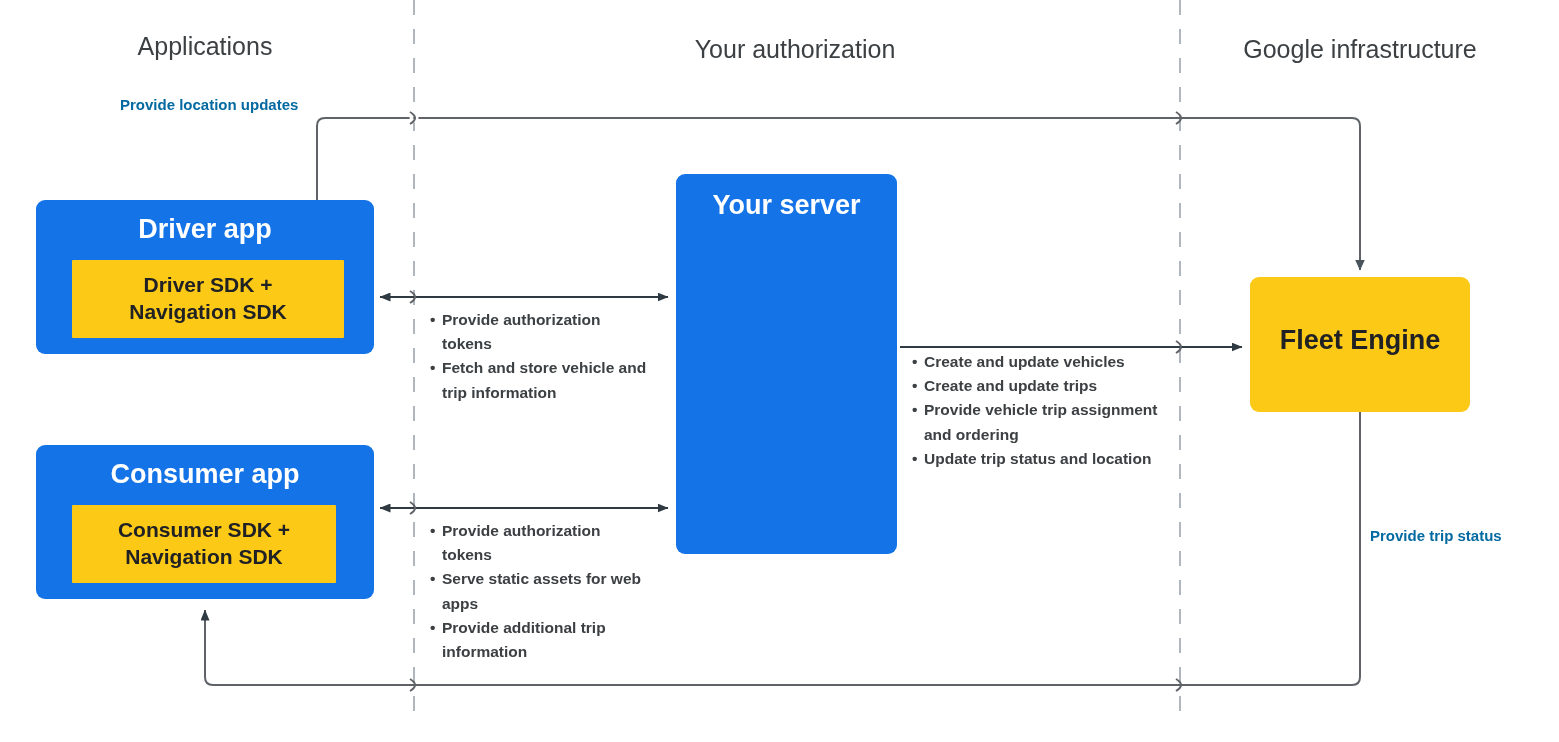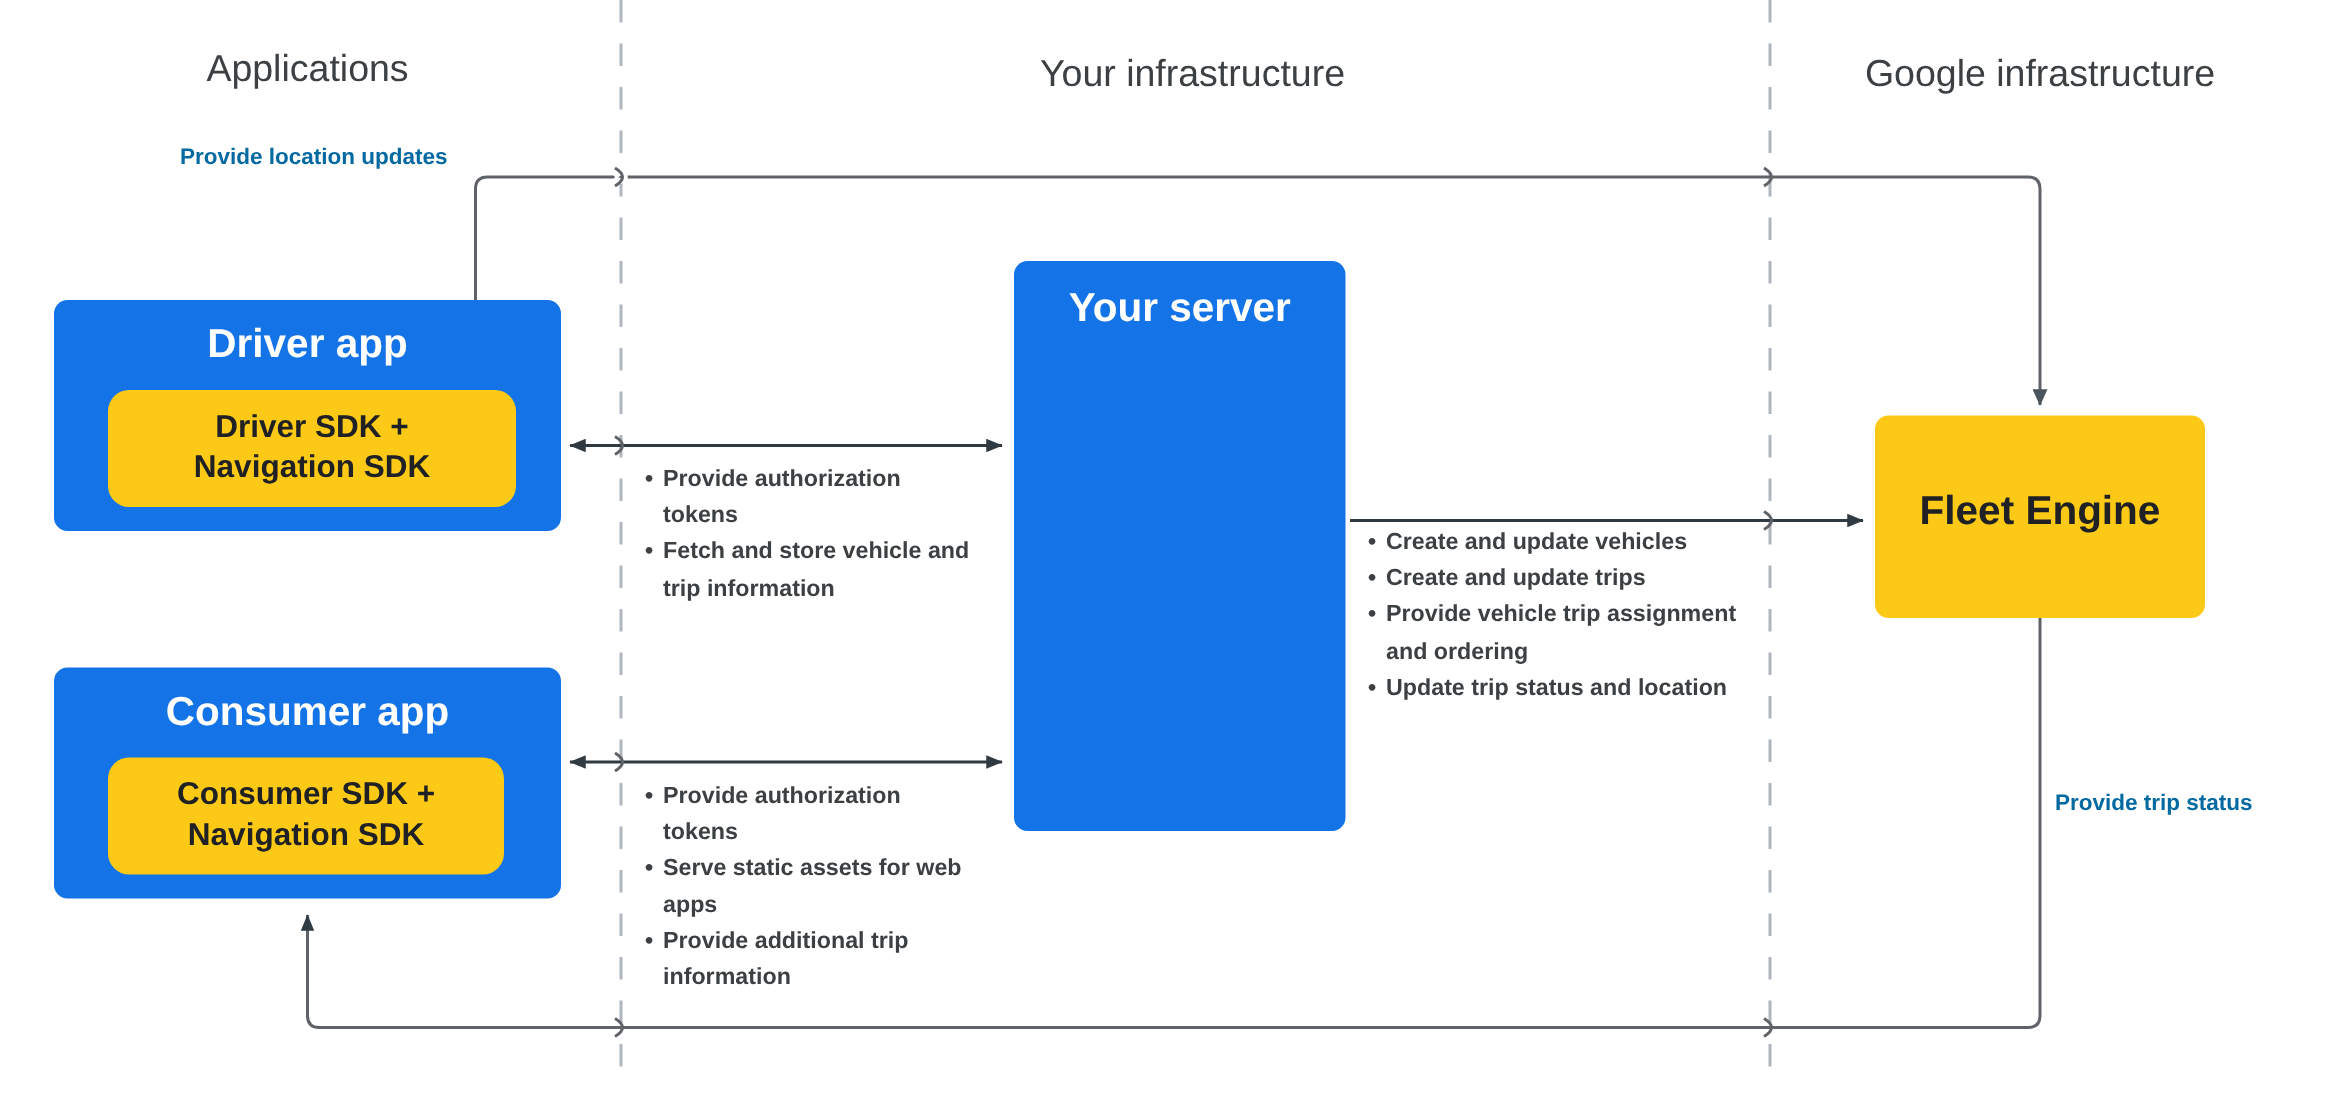--- a/index.html
+++ b/index.html
@@ -53,21 +53,21 @@
     position: absolute;
     left: 0;
     right: 0;
     color: #ffffff;
     font-size: 27px;
     line-height: 1;
   }
   .sdk-box {
     position: absolute;
     background: #fcc917;
-    border-radius: 14px;
+    border-radius: 1px;
     display: flex;
     align-items: center;
     justify-content: center;
   }
   .sdk-label {
     font-family: "Liberation Sans", sans-serif;
     font-weight: bold;
     font-size: 21px;
     line-height: 1.28;
     color: #202124;
@@ -183,21 +183,21 @@
     </g>
 
     <g>
       <path d="M1360,412 L1360,677 Q1360,685 1352,685 L213,685 Q205,685 205,677 L205,610" stroke="#5f6368" stroke-width="2" fill="none" marker-end="url(#arrowDark)"></path>
       <path d="M1176,691 Q1186,685 1176,679" stroke="#5f6368" stroke-width="2" fill="none"></path>
       <path d="M410,691 Q420,685 410,679" stroke="#5f6368" stroke-width="2" fill="none"></path>
     </g>
   </svg>
 
   <div class="zone-title" style="left:205px; top:32px;">Applications</div>
-  <div class="zone-title" style="left:795px; top:35px;">Your infrastructure</div>
+  <div class="zone-title" style="left:795px; top:35px;">Your authorization</div>
   <div class="zone-title" style="left:1360px; top:35px;">Google infrastructure</div>
 
   <div class="edge-label" style="left:120px; top:96px;">Provide location updates</div>
 
   <div class="edge-label" style="left:1370px; top:527px;">Provide trip status</div>
 
   <div class="node blue" style="left:36px; top:200px; width:338px; height:154px;">
     <div class="app-title node-title" style="top:16px;">Driver app</div>
     <div class="sdk-box" style="left:36px; top:60px; width:272px; height:78px;">
       <div class="sdk-label">Driver SDK +

